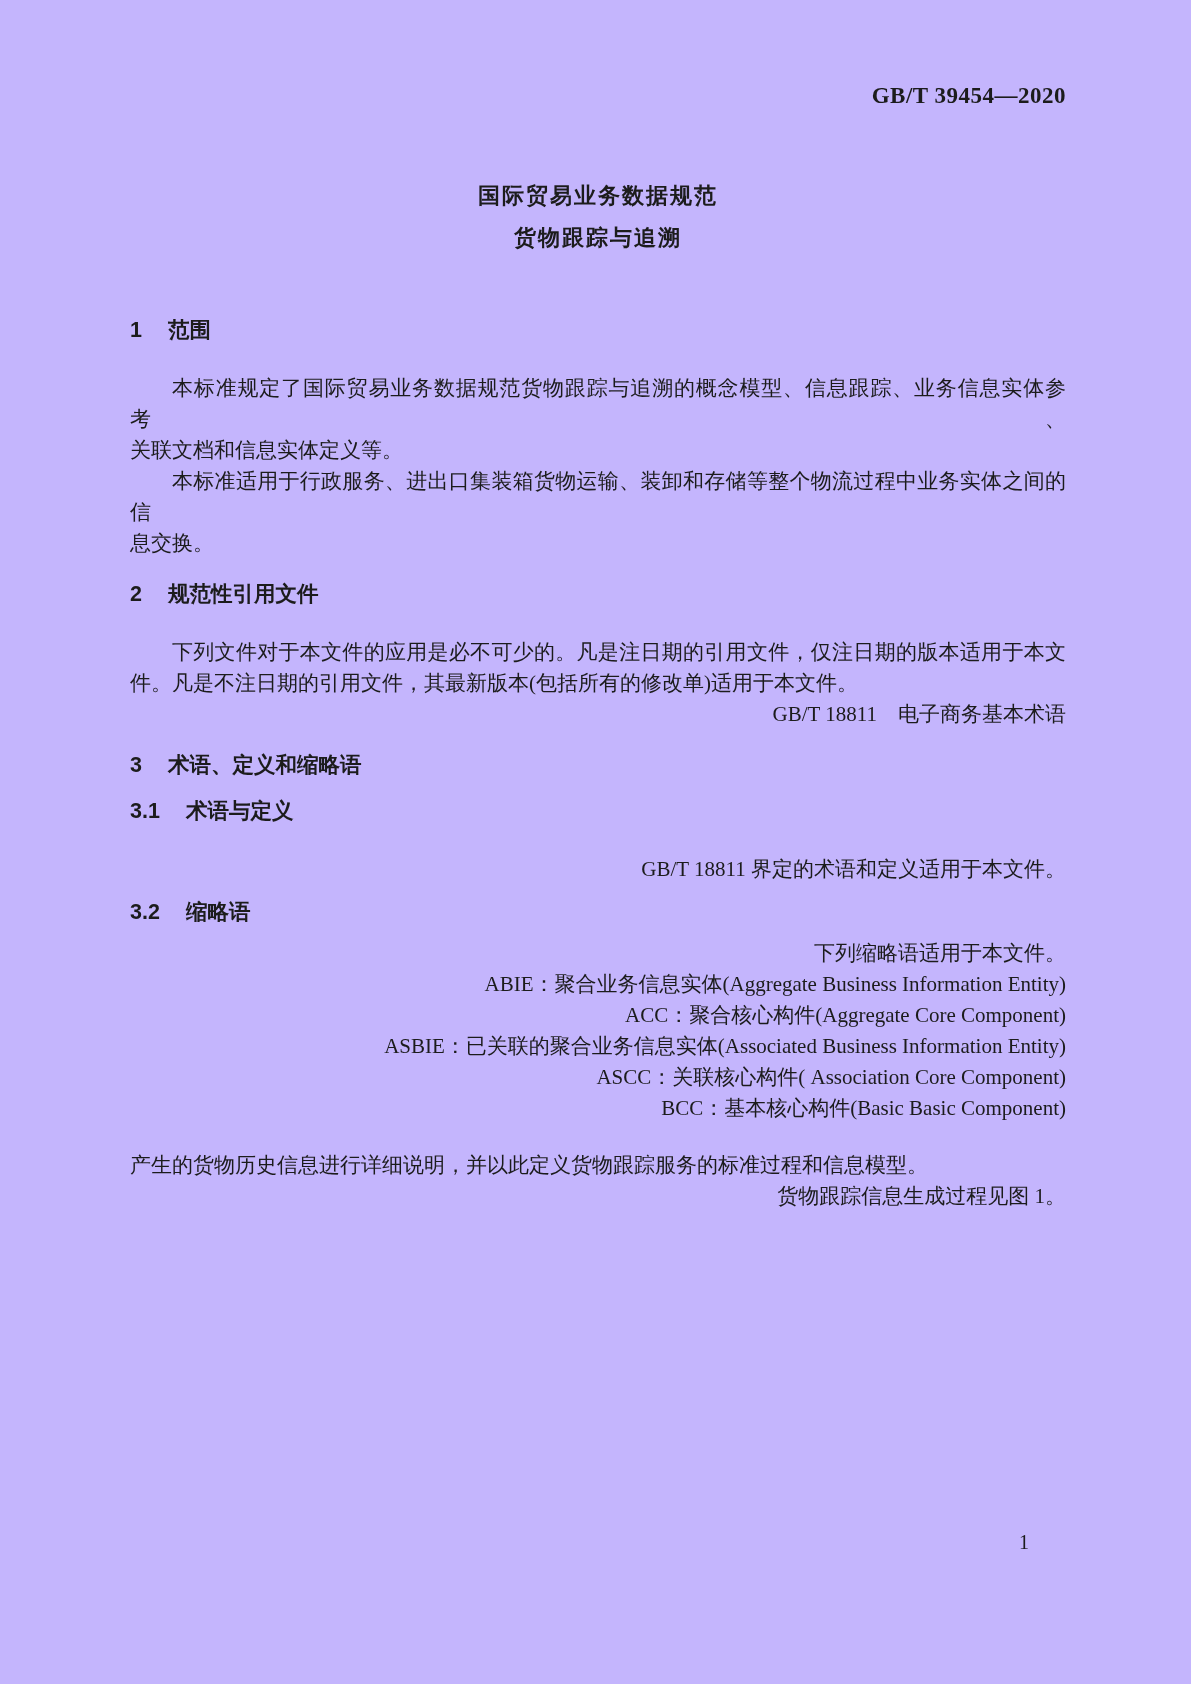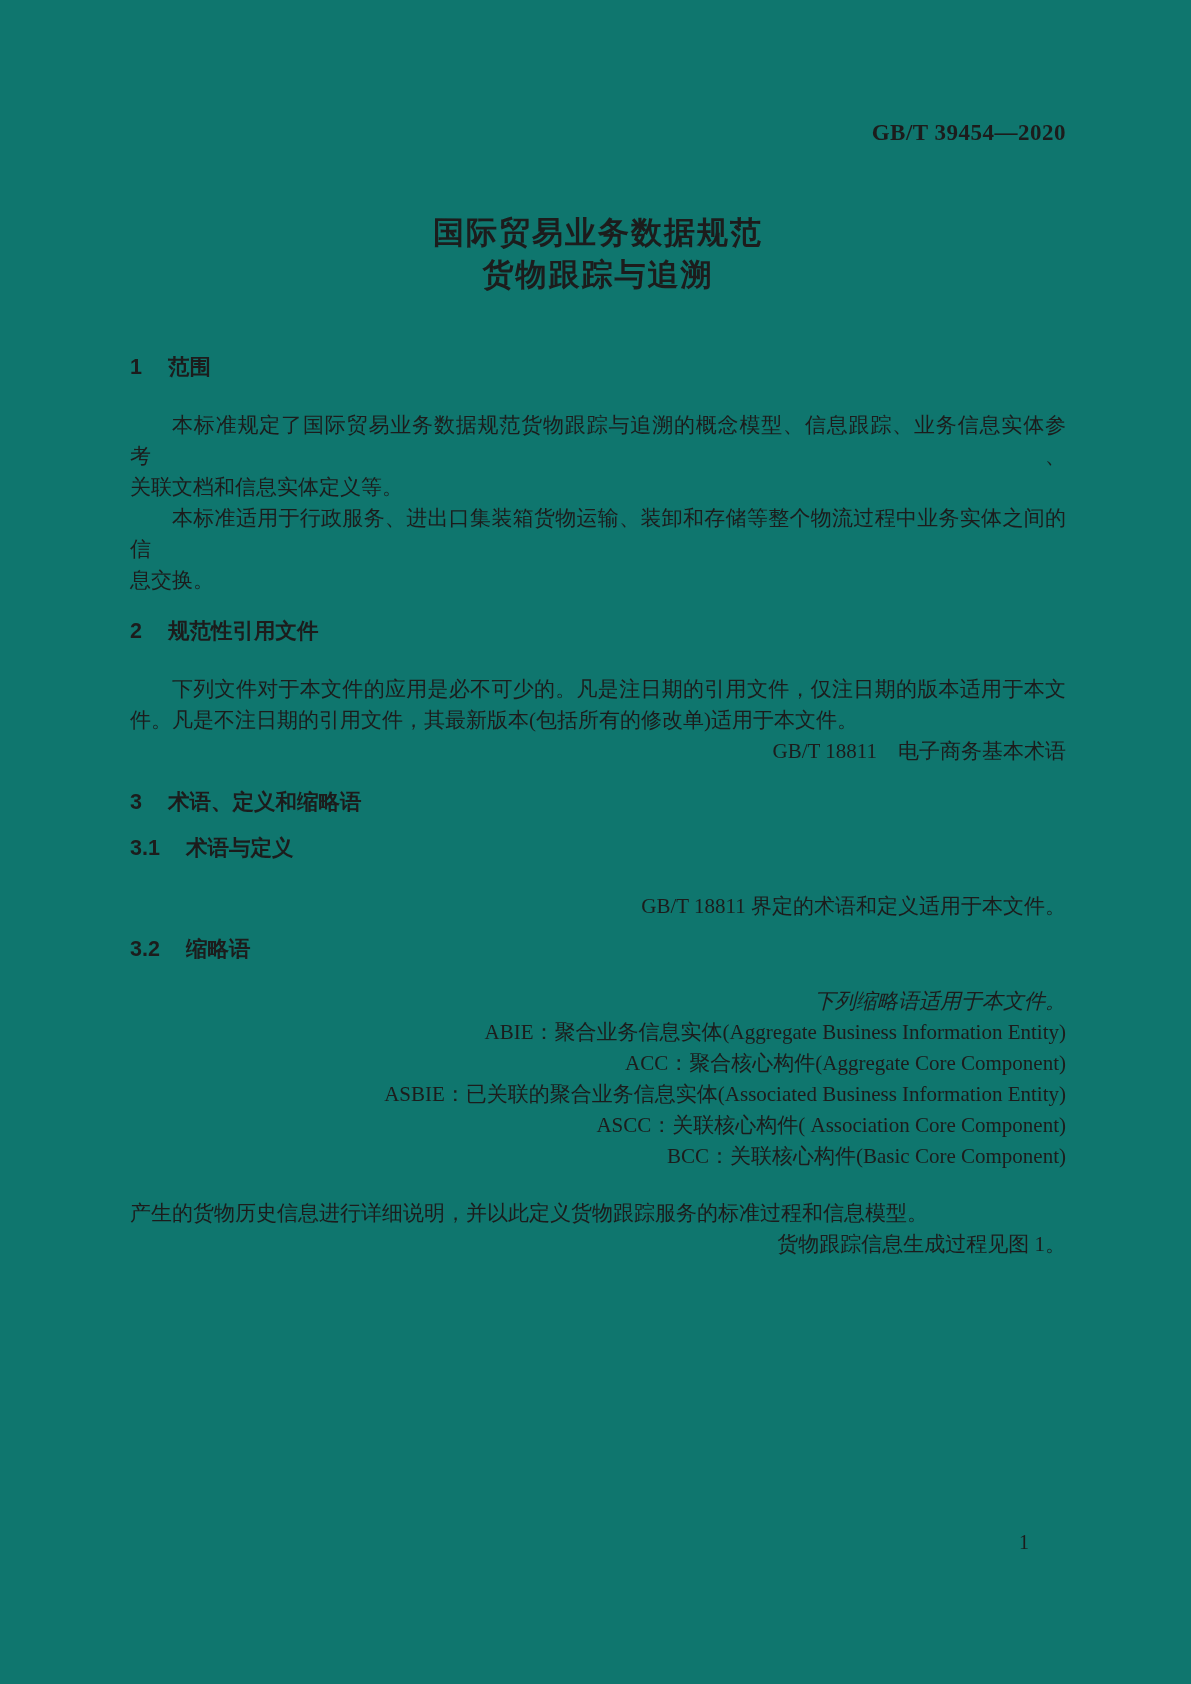--- a/index.html
+++ b/index.html
@@ -1,23 +1,23 @@
 <!DOCTYPE html>
 <html><head>
 <meta charset="utf-8">
 <style>
   html, body { margin: 0; padding: 0; background: #e8e8e8; }
   .page {
     position: relative;
     width: 1191px;
     height: 1684px;
     margin: 0 auto;
-    background: #0f766e;
+    background: #c4b5fd;
     box-sizing: border-box;
-    padding: 120px 125px 0 130px;
+    padding: 83px 125px 0 130px;
     color: #1c1c1c;
     font-family: "Liberation Serif", "DejaVu Serif", serif;
   }
   
   .doc-code {
     text-align: right;
     font-family: "Liberation Serif", "DejaVu Serif", serif;
     font-weight: 700;
     font-size: 23px;
     line-height: 26px;
@@ -25,39 +25,39 @@
   }
   
   .doc-title {
     margin-top: 66px;
     margin-bottom: 58px;
     text-align: center;
     font-family: "Liberation Sans", "DejaVu Sans", sans-serif;
     font-weight: 700;
   }
   .title-line {
-    font-size: 31px;
+    font-size: 22px;
     line-height: 42px;
     letter-spacing: 2px;
   }
   
   .sec-h, .sub-h {
     font-family: "Liberation Sans", "DejaVu Sans", sans-serif;
     font-weight: 700;
     font-size: 21.5px;
     line-height: 26px;
     margin: 22px 0 0 0;
   }
   .sub-h { margin-top: 20px; }
   .sub-h.tight { margin-top: 14px; }
   .sec-h .num, .sub-h .num { display: inline-block; margin-right: 26px; }
   
   .p-block { margin: 0; font-size: 21px; line-height: 31px; }
   .p-block.gap-top { margin-top: 30px; }
-  .p-block.gap-top-sm { margin-top: 24px; font-style: italic; }
+  .p-block.gap-top-sm { margin-top: 13px; }
   .p-block.gap-top-xs { margin-top: 26px; }
   .bline { margin: 0; }
   .bline.in { text-indent: 42px; text-align: right; }
   .bline.jl { text-align: justify; text-align-last: justify; }
   
   .page-num {
     position: absolute;
     top: 1529px;
     right: 162px;
     font-size: 20px;
@@ -114,21 +114,21 @@
     <span class="num">3.2</span><span>缩略语</span>
   </div>
   <div class="p-block gap-top-sm">
     <div class="bline in">下列缩略语适用于本文件。</div>
   </div>
   <div class="p-block">
     <div class="bline in">ABIE：聚合业务信息实体(Aggregate Business Information Entity)</div>
     <div class="bline in">ACC：聚合核心构件(Aggregate Core Component)</div>
     <div class="bline in">ASBIE：已关联的聚合业务信息实体(Associated Business Information Entity)</div>
     <div class="bline in">ASCC：关联核心构件( Association Core Component)</div>
-    <div class="bline in">BCC：关联核心构件(Basic Core Component)</div>
+    <div class="bline in">BCC：基本核心构件(Basic Basic Component)</div>
   </div>
 
   <div class="p-block gap-top-xs">
     <div class="bline">产生的货物历史信息进行详细说明，并以此定义货物跟踪服务的标准过程和信息模型。</div>
   </div>
   <div class="p-block">
     <div class="bline in">货物跟踪信息生成过程见图 1。</div>
   </div>
 
   <div class="page-num">1</div>

